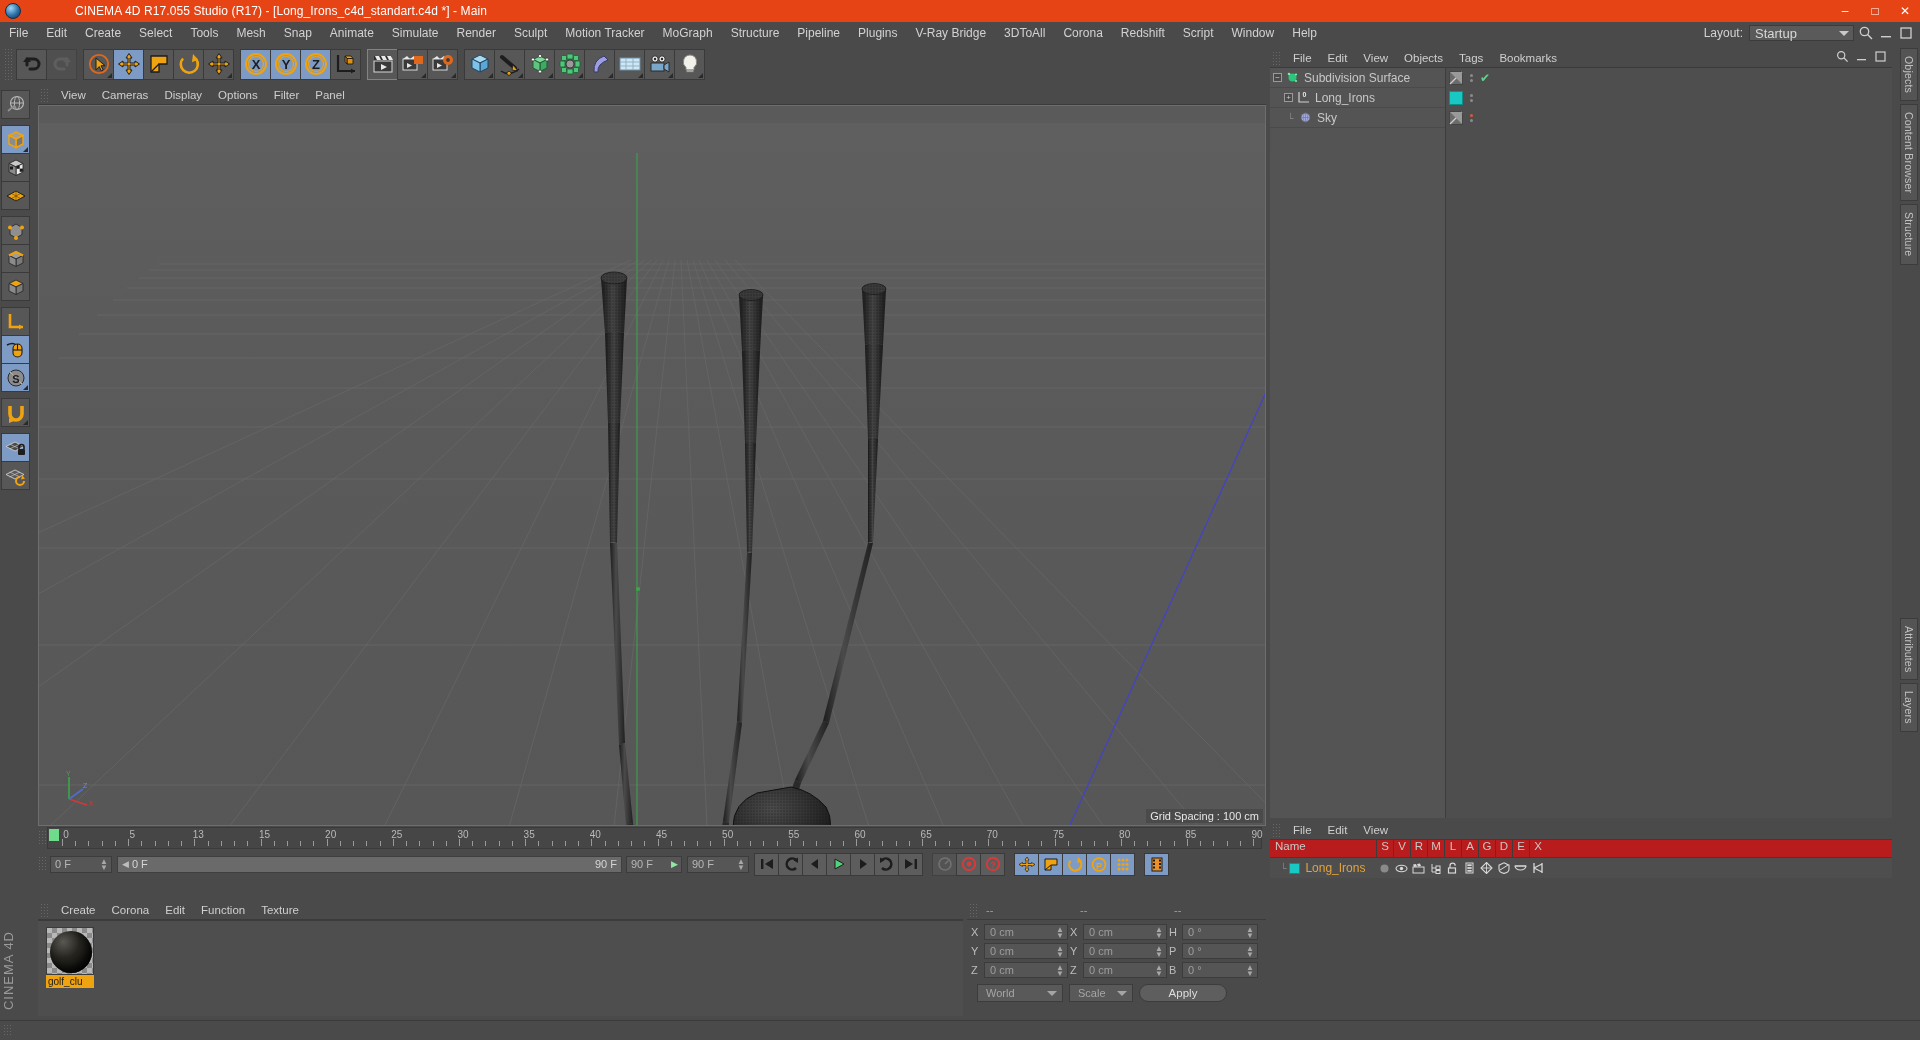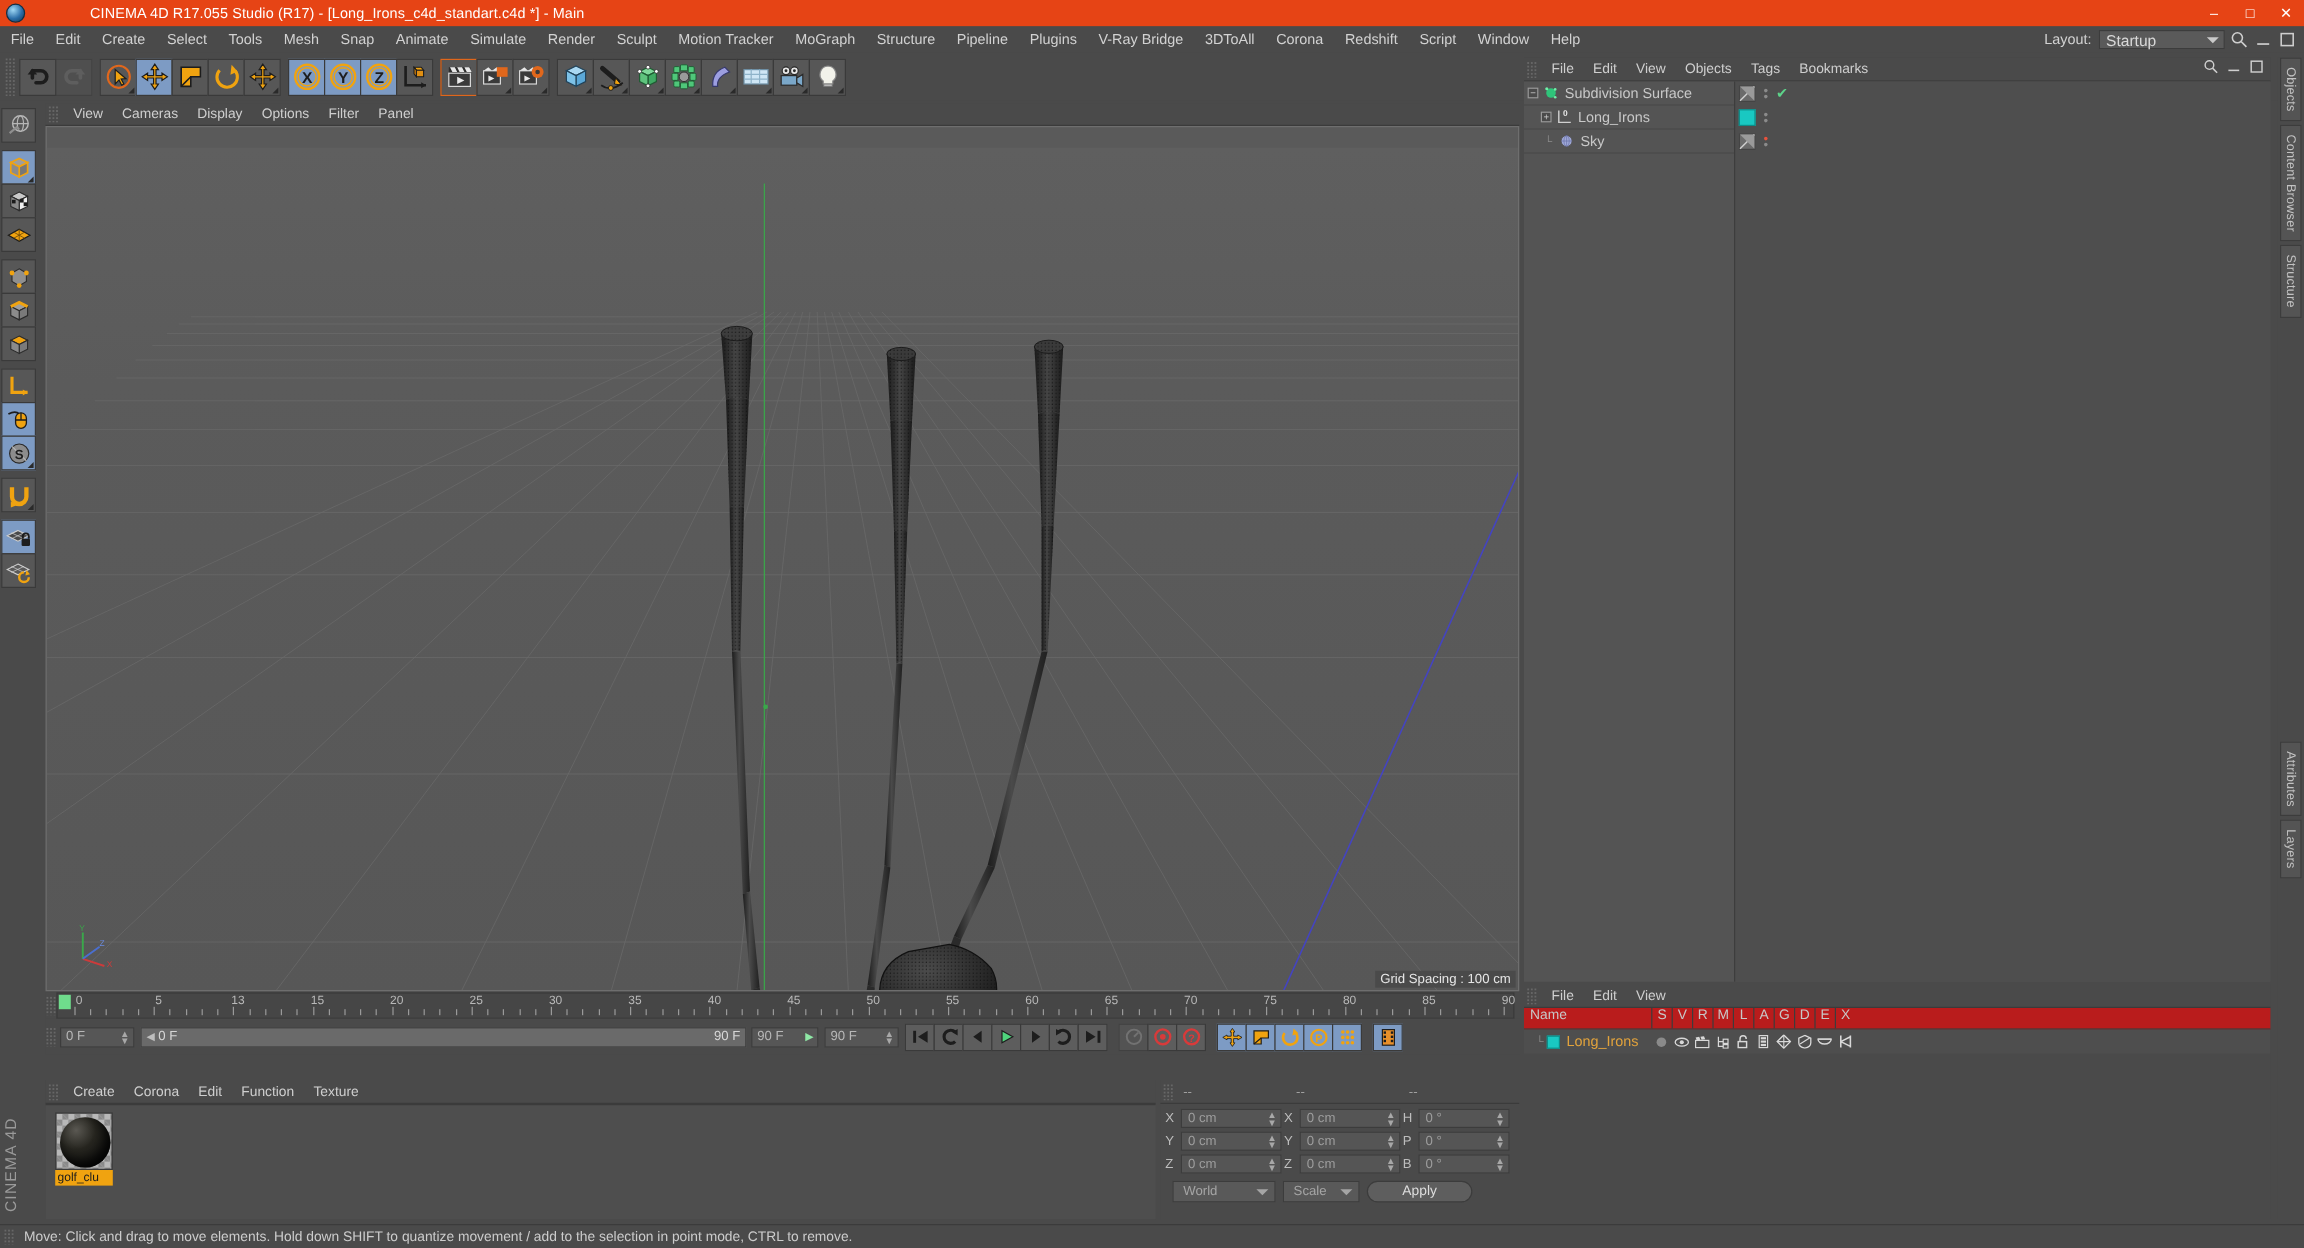--- a/index.html
+++ b/index.html
@@ -1359,16 +1359,15 @@
   <div class="rtabs">
     <div class="rtab">Objects</div>
     <div class="rtab">Content Browser</div>
     <div class="rtab">Structure</div>
     <div class="rtab" style="margin-top:350px;">Attributes</div>
     <div class="rtab">Layers</div>
   </div>
 
   <div class="statusbar">
     <div class="grip"></div>
-    <div class="status-text">Move: Click and drag to move elements. Hold down SHIFT to quantize movement / add to the selection in point mode, CTRL to remove.</div>
   </div>
 
 </div>
 
 </body></html>

